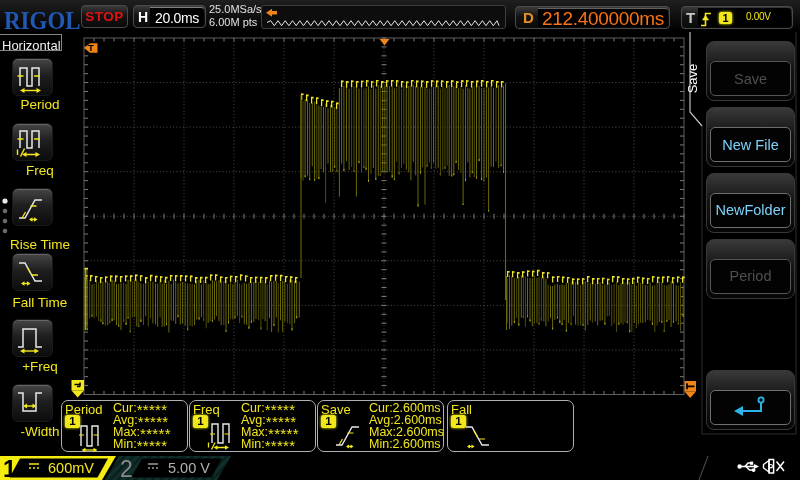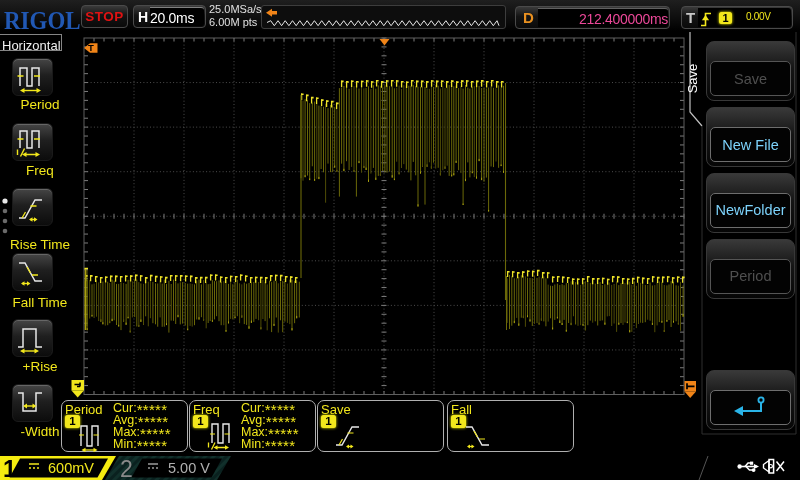--- a/index.html
+++ b/index.html
@@ -3,26 +3,26 @@
 html,body{margin:0;padding:0;background:#000;width:800px;height:480px;overflow:hidden}
 *{box-sizing:border-box}
 body{font-family:"Liberation Sans",sans-serif;position:relative;-webkit-font-smoothing:antialiased}
 .abs{position:absolute}
 
 #logo{left:4px;top:7px;color:#2158b4;font-family:"Liberation Serif",serif;font-weight:bold;font-size:23px;transform:scaleY(1.08);transform-origin:top left}
 .tbox{background:linear-gradient(#3a3a3a,#141414 45%,#0a0a0a);border:1px solid #4a4a4a;border-radius:4px}
 #stopb{left:81px;top:5px;width:47px;height:23px;text-align:center;line-height:21px;color:#e01212;font-weight:bold;font-size:13.5px;letter-spacing:0.5px}
 #hbox{left:133px;top:5px;width:73px;height:23px}
 #hbox .h{position:absolute;left:4px;top:3px;color:#fff;font-weight:bold;font-size:14px}
-#hbox .inner{position:absolute;left:16px;top:1px;right:1px;bottom:1px;background:#000;border-radius:0 3px 3px 0;border-top:1px solid rgba(215,215,215,.6);color:#fff;font-size:14px;letter-spacing:-0.3px;line-height:20px}
+#hbox .inner{position:absolute;left:16px;top:1px;right:1px;bottom:1px;background:#000;border-radius:0 3px 3px 0;border-top:1px solid rgba(215,215,215,.6);color:#fff;font-size:14px;letter-spacing:-0.3px;text-align:center;line-height:20px}
 #srate{left:209px;top:3px;color:#e0e0e0;font-size:11px;line-height:12.5px}
 #strip{left:261px;top:5px;width:245px;height:24px;background:#0d0d0d;border:1px solid #3d3d3d;border-radius:3px}
 #dbox{left:515px;top:6px;width:155px;height:23px}
 #dbox .d{position:absolute;left:7px;top:2px;color:#e89020;font-weight:bold;font-size:15px}
-#dbox .inner{position:absolute;left:22px;top:1px;right:1px;bottom:1px;background:#000;border-radius:0 3px 3px 0;border-top:1px solid rgba(215,215,215,.45);color:#ec4899;font-size:14px;letter-spacing:-0.3px;text-align:right;line-height:20px}
+#dbox .inner{position:absolute;left:22px;top:1px;right:1px;bottom:1px;background:#000;border-radius:0 3px 3px 0;border-top:1px solid rgba(215,215,215,.45);color:#f97316;font-size:19px;letter-spacing:-0.3px;text-align:center;line-height:20px}
 #tbox{left:681px;top:6px;width:112px;height:23px}
 #tbox .t{position:absolute;left:4px;top:2px;color:#c8c8c8;font-weight:bold;font-size:15px}
 #tbox .inner{position:absolute;left:16px;top:1px;right:1px;bottom:1px;background:#000;border-radius:0 3px 3px 0}
 .badge1{background:#f2e71c;color:#000;font-weight:bold;font-size:12px;text-align:center;border-radius:2.5px;box-shadow:0 0 3px #ff0}
 #tbox .b1{position:absolute;left:37px;top:5px;width:13px;height:12px;line-height:12px;font-size:11px}
 #tbox .tv{position:absolute;left:64px;top:4px;color:#f2e71c;font-size:10px;letter-spacing:-0.3px}
 
 .lbtn{left:12px;width:41px;height:38px;background:linear-gradient(#454545,#1f1f1f 45%,#0c0c0c);border:1px solid #1a1a1a;border-radius:6px;box-shadow:inset 0 1px 0 #666}
 .llab{left:0;width:80px;text-align:center;color:#f2e71c;font-size:13.5px}
 #htitle{left:2px;top:38px;color:#f0f0f0;font-size:13px}
@@ -132,21 +132,21 @@
       <path d="M14 13l3.5 6M19 21h6" stroke="#f2e71c" stroke-width="1.3"></path>
       <path d="M9 29.5h6" stroke="#f2e71c" stroke-width="1.4"></path>
       <path d="M8 29.5l3.5-2.3v4.6zM17.5 29.5l-3.5-2.3v4.6z" fill="#f2e71c"></path>
     </svg></div>
 <div class="abs llab" style="top:295px">Fall Time</div>
 <div class="abs lbtn" style="top:319px"><svg width="39" height="36">
       <path d="M5 27h5V9h13v18h6" fill="none" stroke="#e8e8e8" stroke-width="1.5"></path>
       <path d="M10 31H23" stroke="#f2e71c" stroke-width="1.4"></path>
       <path d="M7 31l4.5-2.6v5.2zM26 31l-4.5-2.6v5.2z" fill="#f2e71c"></path>
     </svg></div>
-<div class="abs llab" style="top:358.5px">+Rise</div>
+<div class="abs llab" style="top:358.5px">+Freq</div>
 <div class="abs lbtn" style="top:384px"><svg width="39" height="36">
       <path d="M5 8h5v18h13V8h6" fill="none" stroke="#e8e8e8" stroke-width="1.5"></path>
       <path d="M12.5 21H21" stroke="#f2e71c" stroke-width="1.4"></path>
       <path d="M10 21l4-2.4v4.8zM23.5 21l-4-2.4v4.8z" fill="#f2e71c"></path>
     </svg></div>
 <div class="abs llab" style="top:424px">-Width</div>
 <svg class="abs" style="left:1px;top:197px" width="8" height="40">
 <circle cx="4" cy="4" r="2.6" fill="#e8e8e8"></circle>
     <circle cx="4" cy="14" r="2.3" fill="#6a6a6a"></circle>
     <circle cx="4" cy="24" r="2.3" fill="#6a6a6a"></circle>
@@ -206,20 +206,21 @@
   </div>
 <div class="abs mpanel" style="left:317px">
     <span class="ttl">Save</span>
     <span class="b1 badge1">1</span>
     <svg class="abs" style="left:16px;top:18px" width="33" height="33">
       <path d="M2 26h6l10-18h7" fill="none" stroke="#e8e8e8" stroke-width="1.4"></path>
       <path d="M5 26l3.5-6M13.5 14h6" stroke="#f2e71c" stroke-width="1.2"></path>
       <path d="M13 27.5h5" stroke="#f2e71c" stroke-width="1.3"></path>
       <path d="M12 27.5l3-2v4zM19.5 27.5l-3-2v4z" fill="#f2e71c"></path>
     </svg>
+    <div class="rows">Cur:2.600ms<br>Avg:2.600ms<br>Max:2.600ms<br>Min:2.600ms</div>
   </div>
 <div class="abs mpanel" style="left:447px">
     <span class="ttl">Fall</span>
     <span class="b1 badge1">1</span>
     <svg class="abs" style="left:16px;top:18px" width="33" height="33">
       <path d="M2 8h6l10 18h7" fill="none" stroke="#e8e8e8" stroke-width="1.4"></path>
       <path d="M10 12l3.5 6M15 20h6" stroke="#f2e71c" stroke-width="1.2"></path>
       <path d="M4 27.5h5" stroke="#f2e71c" stroke-width="1.3"></path>
       <path d="M3 27.5l3-2v4zM10.5 27.5l-3-2v4z" fill="#f2e71c"></path>
     </svg>

